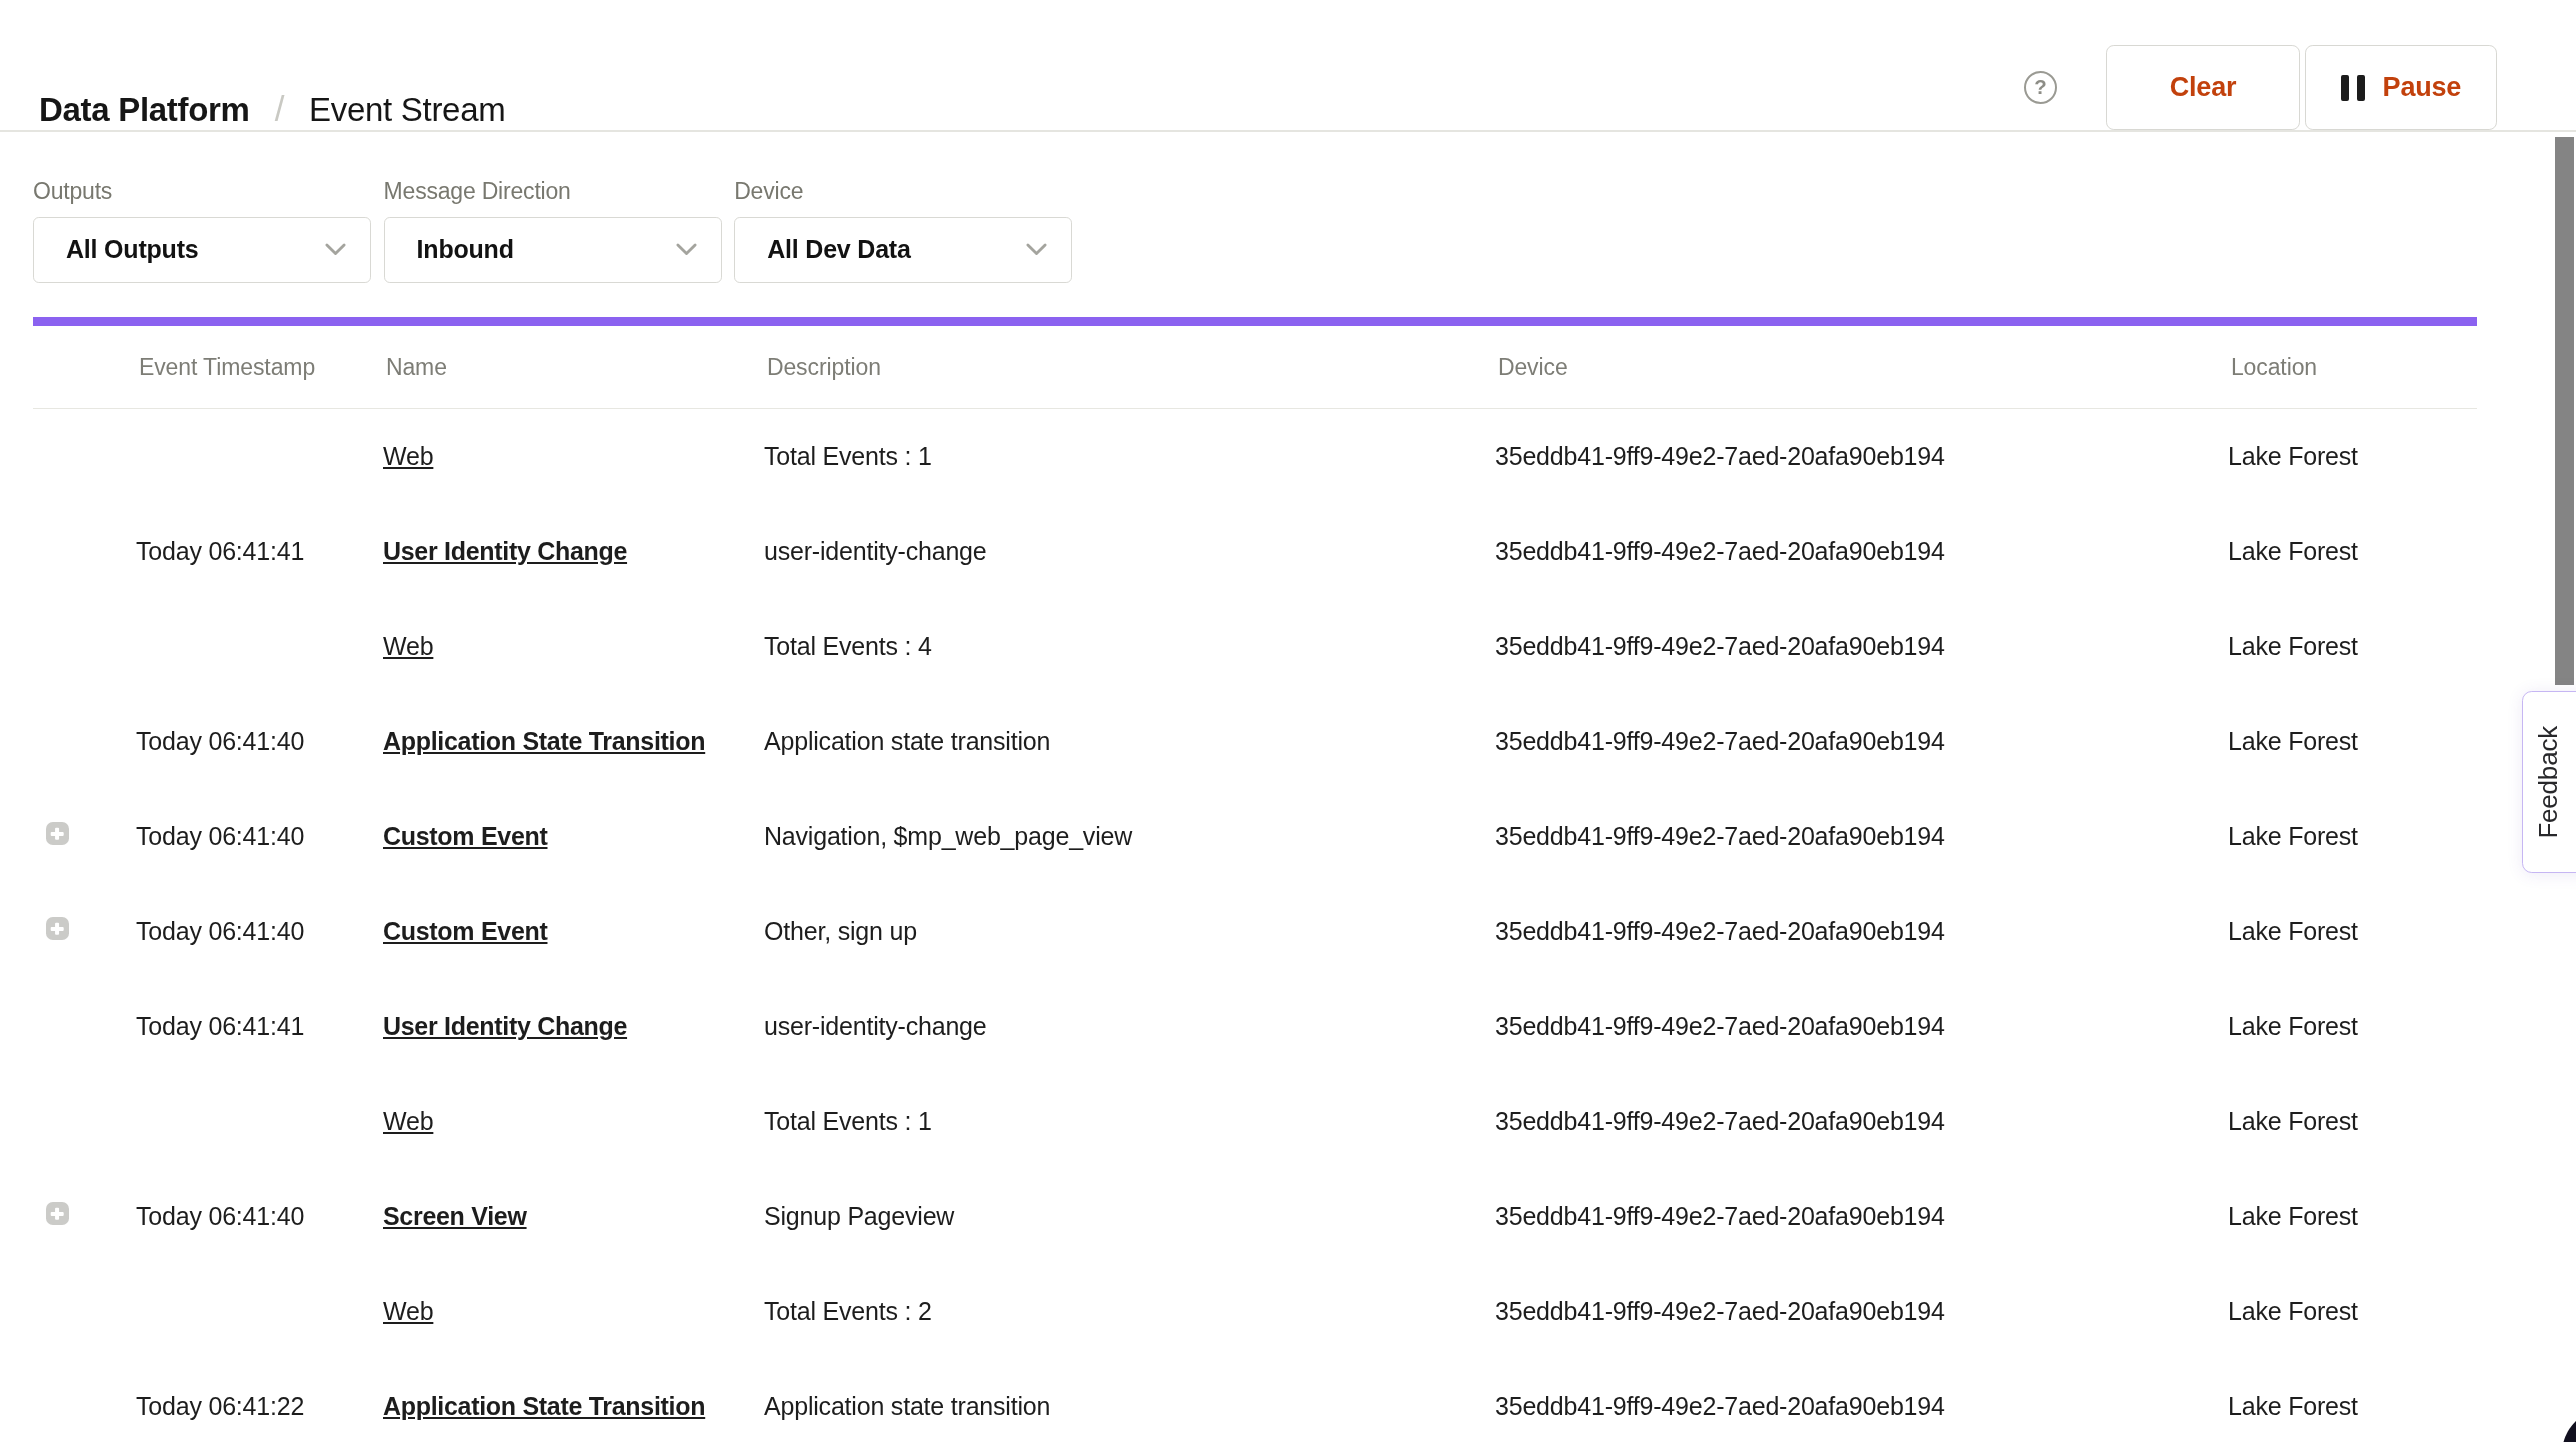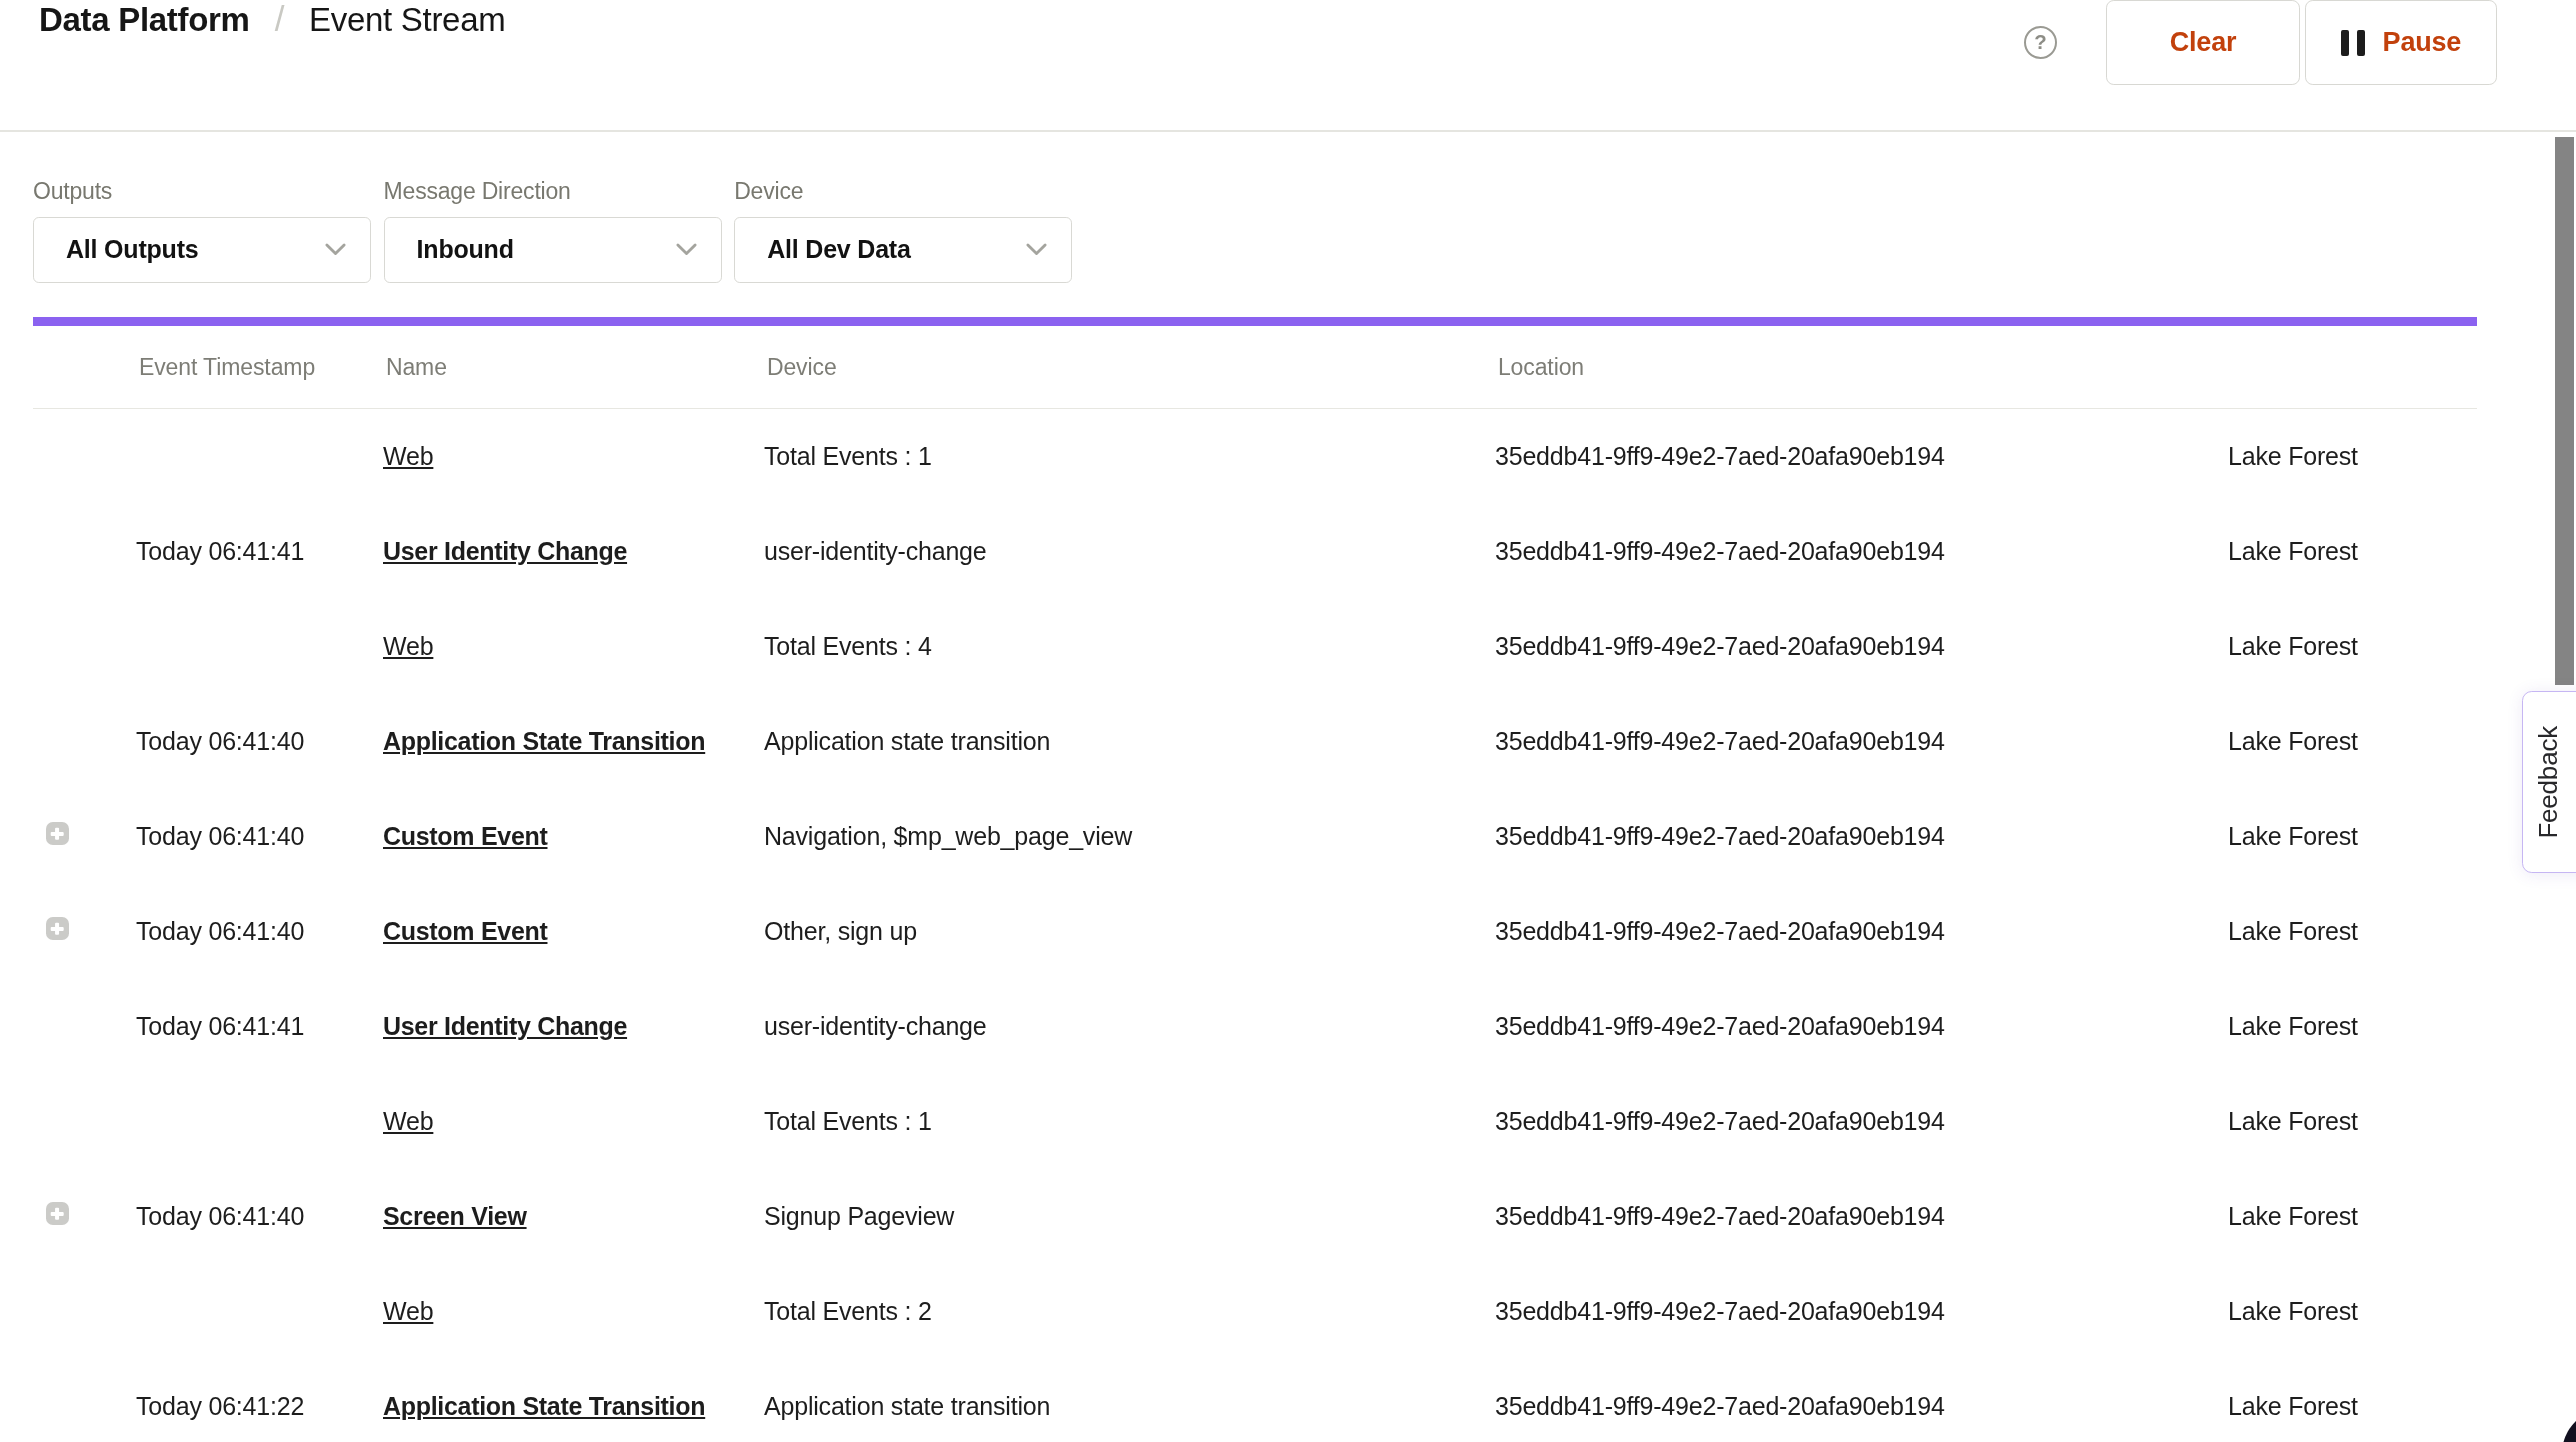--- a/index.html
+++ b/index.html
@@ -9,21 +9,21 @@
     font-family:"Liberation Sans","DejaVu Sans",sans-serif;
     color:#1d1d1d;
     overflow:hidden;
   }
   .app { position:relative; width:2576px; height:1442px; overflow:hidden; background:#fff; }
 
   
   .topbar {
     height:132px;
     border-bottom:2.9px solid #e5e5e0;
-    display:flex; align-items:flex-start;
+    display:flex; align-items:flex-end;
     padding:0 79px 0 39px;
   }
   .breadcrumb { display:flex; align-items:center; font-size:33px; letter-spacing:-0.3px; }
   .crumb-root { font-weight:700; color:#161616; cursor:pointer; }
   .crumb-sep { font-weight:300; color:#c9c9c3; margin:0 25px; font-size:35px; transform:translateY(-1px); }
   .crumb-current { font-weight:400; color:#161616; }
 
   .topbar-actions { margin-left:auto; display:flex; align-items:center; }
   .help {
     width:33px; height:33px; border:2.9px solid #9a9a93; border-radius:50%;
@@ -164,20 +164,21 @@
     </div>
   </section>
 
   <div class="accent-bar"></div>
 
   <div class="table">
     <div class="thead">
       <div></div>
       <div class="h">Event Timestamp</div>
       <div class="h">Name</div>
+      <div class="h">Description</div>
       <div class="h">Device</div>
       <div class="h">Location</div>
     </div>
     <div class="tbody" id="tbody">
   <div class="row batch">
     <div class="cell c-exp">
       <button class="expander" aria-label="expand">
       </button>
     </div>
     <div class="cell c-ts"></div>

